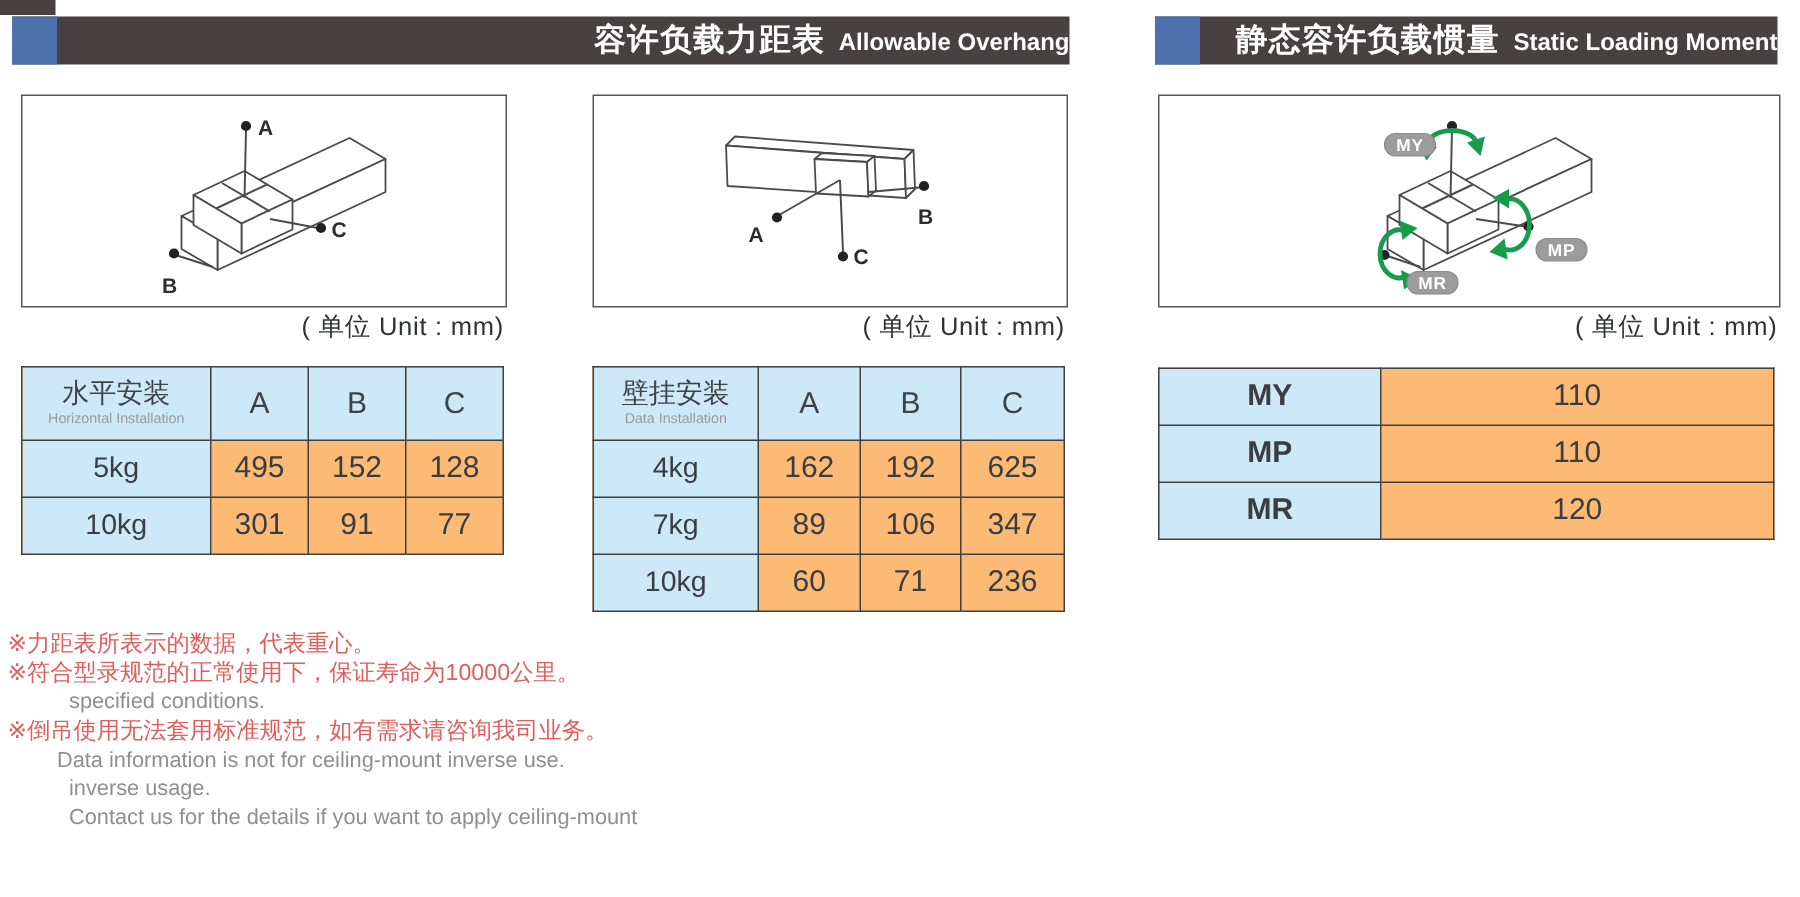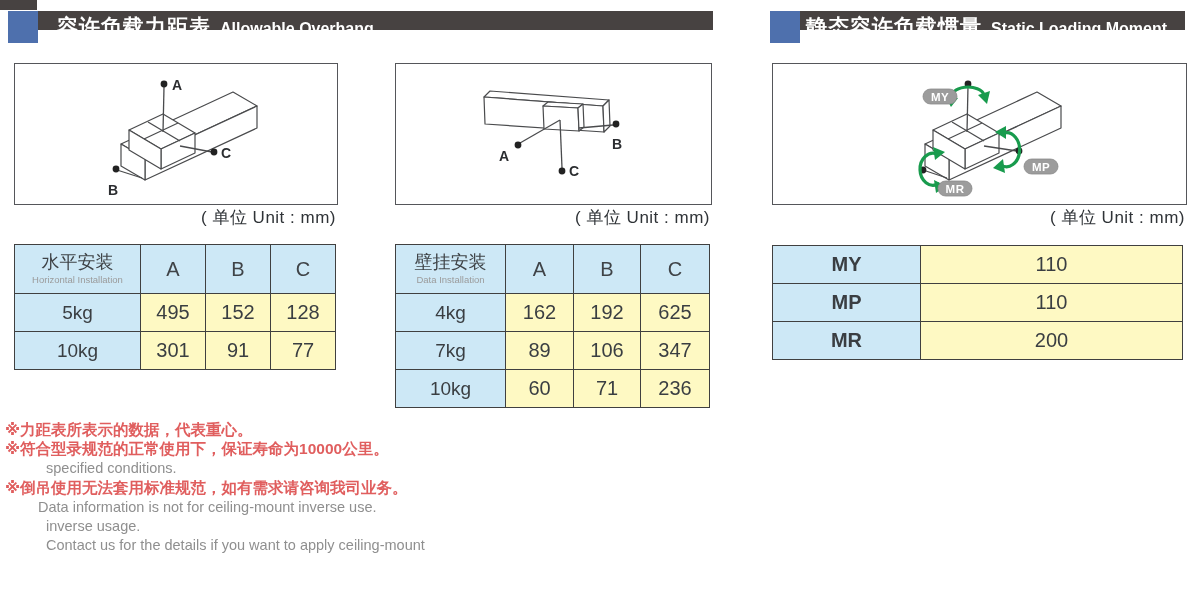--- a/index.html
+++ b/index.html
@@ -1,50 +1,50 @@
 <!DOCTYPE html>
 <html><head>
 <meta charset="utf-8">
 <style>
   html,body{margin:0;padding:0;background:#fff;}
   .page{position:relative;width:1200px;height:598px;background:#fff;overflow:hidden;
         font-family:"Liberation Sans","DejaVu Sans",sans-serif;}
 
   .corner-tab{position:absolute;left:0;top:0;width:37px;height:10px;background:#474241;}
 
-  .secbar{position:absolute;top:11px;height:19px;background:#474241;line-height:32px;white-space:nowrap;}
+  .secbar{position:absolute;top:11px;height:32px;background:#474241;line-height:32px;white-space:nowrap;text-align:right;}
   .secbar .accent{position:absolute;left:0;top:0;width:30px;height:32px;background:#4e70ad;}
   .bar-zh{color:#fff;font-size:21px;font-weight:bold;letter-spacing:1px;vertical-align:baseline;}
   .bar-en{color:#fff;font-size:16px;font-weight:bold;margin-left:9px;vertical-align:baseline;}
 
   .diagbox{position:absolute;top:63px;height:140px;border:1px solid #55565a;background:#fff;}
   .unit{position:absolute;top:206px;font-size:17px;color:#2f3337;text-align:right;letter-spacing:0.5px;}
 
   svg text.dlab{font-family:"Liberation Sans","DejaVu Sans",sans-serif;font-size:14px;font-weight:bold;fill:#2b2d30;}
   svg .ln{stroke:#4a4b4d;stroke-width:1.3;fill:none;}
   svg .face{fill:#ffffff;stroke:#4a4b4d;stroke-width:1.2;stroke-linejoin:round;}
   svg .dot{fill:#222;}
   svg .garc{stroke:#189b4d;stroke-width:3.2;fill:none;stroke-linecap:round;}
   svg .gtri{fill:#189b4d;}
   svg .badge{fill:#9c9c9c;stroke:#8a8a8a;stroke-width:0.8;}
   svg text.btxt{font-family:"Liberation Sans","DejaVu Sans",sans-serif;font-size:11.5px;font-weight:bold;fill:#fff;letter-spacing:0.5px;text-anchor:middle;}
 
-  table.dtable{position:absolute;border-collapse:collapse;table-layout:fixed;background:#fef9c3;}
+  table.dtable{position:absolute;border-collapse:collapse;table-layout:fixed;background:#fdba74;}
   table.dtable td,table.dtable th{border:1px solid #404040;text-align:center;vertical-align:middle;padding:0;}
   .blue{background:#cde8f6;}
   .th-zh{font-size:18px;color:#3f4347;line-height:1.1;font-weight:normal;}
   .th-en{font-size:9.5px;color:#9b9b9b;font-weight:normal;margin-top:1px;}
   .colh{font-size:20px;color:#3f4347;font-weight:normal;}
   .loadc{font-size:19px;color:#3a3e42;}
   .valc{font-size:20px;color:#3a3e42;}
   .mlab{font-size:20px;font-weight:bold;color:#3a3e42;}
   .mval{font-size:20px;color:#3a3e42;}
 
   .notes{position:absolute;left:5px;top:420px;width:470px;}
-  .notes .nz{font-size:15.5px;font-weight:bold;color:#e05e5e;line-height:19.4px;white-space:nowrap;}
+  .notes .nz{font-size:15.5px;font-weight:normal;color:#e05e5e;line-height:19.4px;white-space:nowrap;}
   .notes .ne{font-size:14.5px;color:#8f8f8f;line-height:19.4px;margin-left:33px;white-space:nowrap;}
   .notes .ne2{font-size:14.5px;color:#8f8f8f;line-height:19.4px;margin-left:41px;white-space:nowrap;}
 </style>
 </head>
 <body>
 
 <div class="page">
 
   <div class="corner-tab"></div>
 
@@ -241,21 +241,21 @@
         <tr style="height:38px;">
       <td class="blue mlab">MY</td>
       <td class="mval">110</td>
     </tr>
     <tr style="height:38px;">
       <td class="blue mlab">MP</td>
       <td class="mval">110</td>
     </tr>
     <tr style="height:38px;">
       <td class="blue mlab">MR</td>
-      <td class="mval">200</td>
+      <td class="mval">120</td>
     </tr>
   </tbody>
     </table>
 
   <div class="notes">
     <div class="nz">※力距表所表示的数据，代表重心。</div>
     <div class="nz">※符合型录规范的正常使用下，保证寿命为10000公里。</div>
     <div class="ne2">specified conditions.</div>
     <div class="nz">※倒吊使用无法套用标准规范，如有需求请咨询我司业务。</div>
     <div class="ne">Data information is not for ceiling-mount inverse use.</div>

